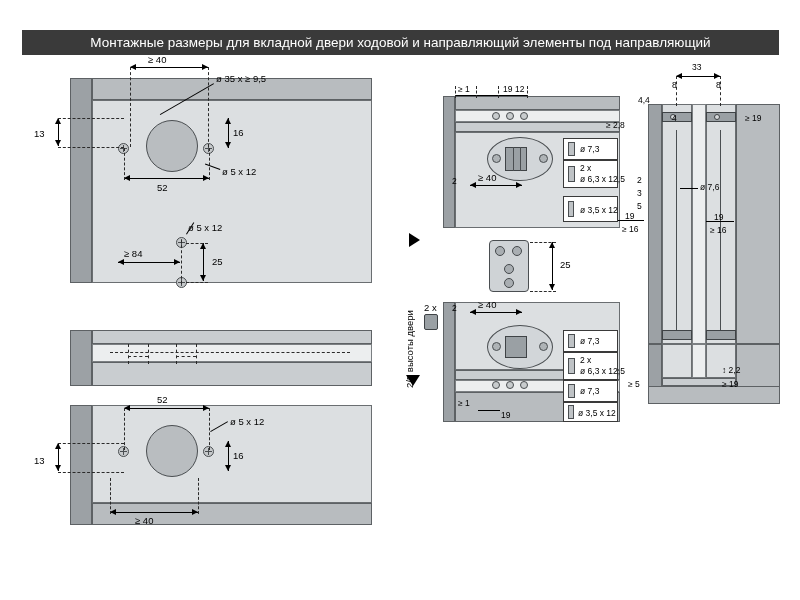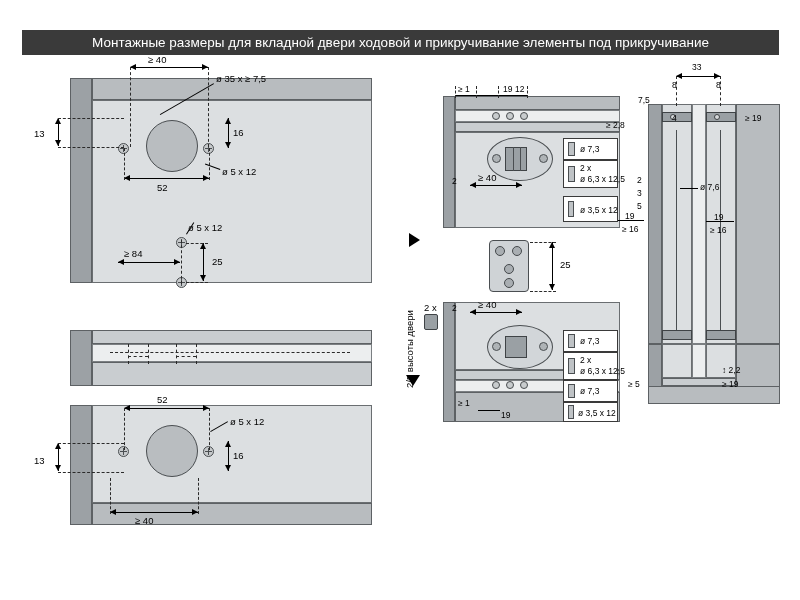--- a/index.html
+++ b/index.html
@@ -185,21 +185,21 @@
     background: #bfc3c6;
     border: 1px solid #4a4e51;
     box-sizing: border-box;
   }
 </style>
 </head>
 <body>
 
 <div id="root">
 
-  <div class="title-bar">Монтажные размеры для вкладной двери ходовой и прикручивание элементы под прикручивание</div>
+  <div class="title-bar">Монтажные размеры для вкладной двери ходовой и направляющий элементы под направляющий</div>
 
   <div>
 
     <div class="wall-dark" style="left:70px; top:78px; width:22px; height:205px;"></div>
 
     <div class="wall" style="left:92px; top:78px; width:280px; height:22px;"></div>
 
     <div class="face" style="left:92px; top:100px; width:280px; height:183px;"></div>
 
     <div class="bigbore" style="left:146px; top:120px; width:52px; height:52px;"></div>
@@ -207,21 +207,21 @@
     <div class="hole" style="left:118px; top:143px;"></div>
     <div class="hole" style="left:203px; top:143px;"></div>
 
     <div class="dimline hline" style="left:130px; top:67px; width:78px;"></div>
     <div class="arrowL" style="left:130px; top:64px;"></div>
     <div class="arrowR" style="left:202px; top:64px;"></div>
     <div class="dash-v" style="left:130px; top:67px; height:80px;"></div>
     <div class="dash-v" style="left:208px; top:67px; height:80px;"></div>
     <div class="lbl" style="left:148px; top:54px;">≥ 40</div>
 
-    <div class="lbl" style="left:216px; top:73px;">ø 35 x ≥ 7,5</div>
+    <div class="lbl" style="left:216px; top:73px;">ø 35 x ≥ 9,5</div>
     <div class="leader" style="left:214px; top:84px; width:62px; transform: rotate(150deg);"></div>
 
     <div class="lbl" style="left:34px; top:128px;">13</div>
     <div class="dimline vline" style="left:58px; top:118px; height:28px;"></div>
     <div class="arrowU" style="left:55px; top:118px;"></div>
     <div class="arrowD" style="left:55px; top:140px;"></div>
     <div class="dash-h" style="left:58px; top:118px; width:66px;"></div>
     <div class="dash-h" style="left:58px; top:147px; width:66px;"></div>
 
     <div class="lbl" style="left:233px; top:127px;">16</div>
@@ -457,21 +457,21 @@
 
     <div class="lbl sm" style="left:692px; top:62px;">33</div>
     <div class="dimline hline" style="left:676px; top:76px; width:44px;"></div>
     <div class="arrowL" style="left:676px; top:73px;"></div>
     <div class="arrowR" style="left:714px; top:73px;"></div>
     <div class="dash-v" style="left:676px; top:76px; height:30px;"></div>
     <div class="dash-v" style="left:720px; top:76px; height:30px;"></div>
 
     <div class="lbl sm" style="left:672px; top:80px;">8</div>
     <div class="lbl sm" style="left:716px; top:80px;">8</div>
-    <div class="lbl sm" style="left:638px; top:95px;">7,5</div>
+    <div class="lbl sm" style="left:638px; top:95px;">4,4</div>
     <div class="lbl sm" style="left:672px; top:113px;">4</div>
 
     <div class="lbl sm" style="left:745px; top:113px;">≥ 19</div>
 
     <div class="lbl sm" style="left:637px; top:175px;">2</div>
     <div class="lbl sm" style="left:637px; top:188px;">3</div>
     <div class="lbl sm" style="left:637px; top:201px;">5</div>
 
     <div class="lbl sm" style="left:700px; top:182px;">ø 7,6</div>
     <div class="dimline hline" style="left:680px; top:188px; width:18px;"></div>

